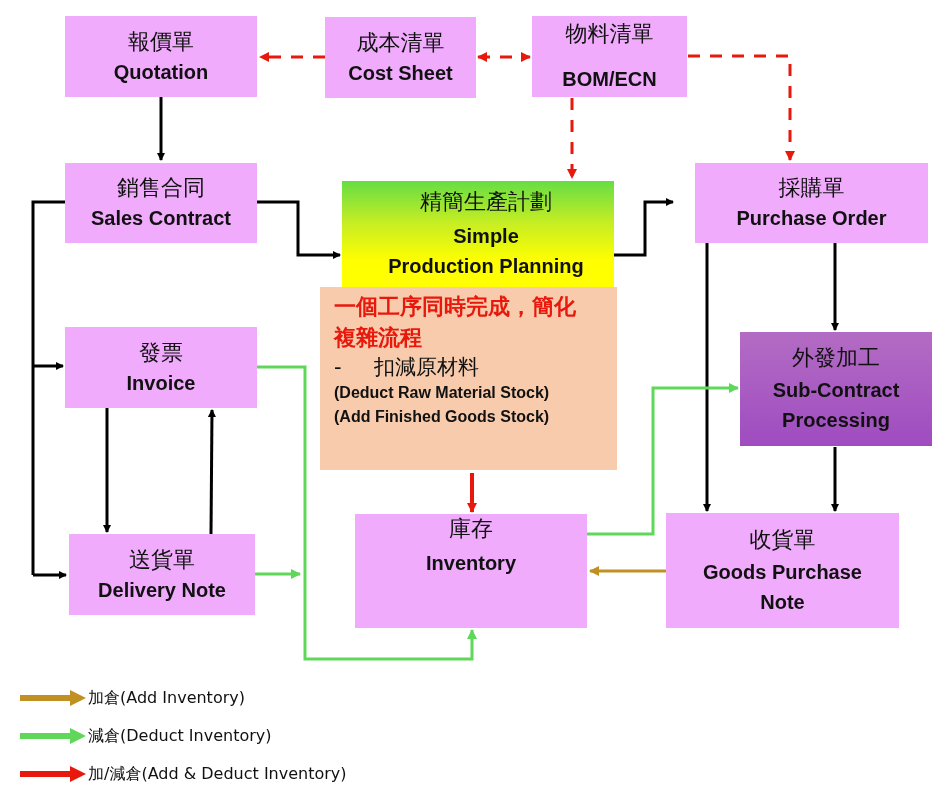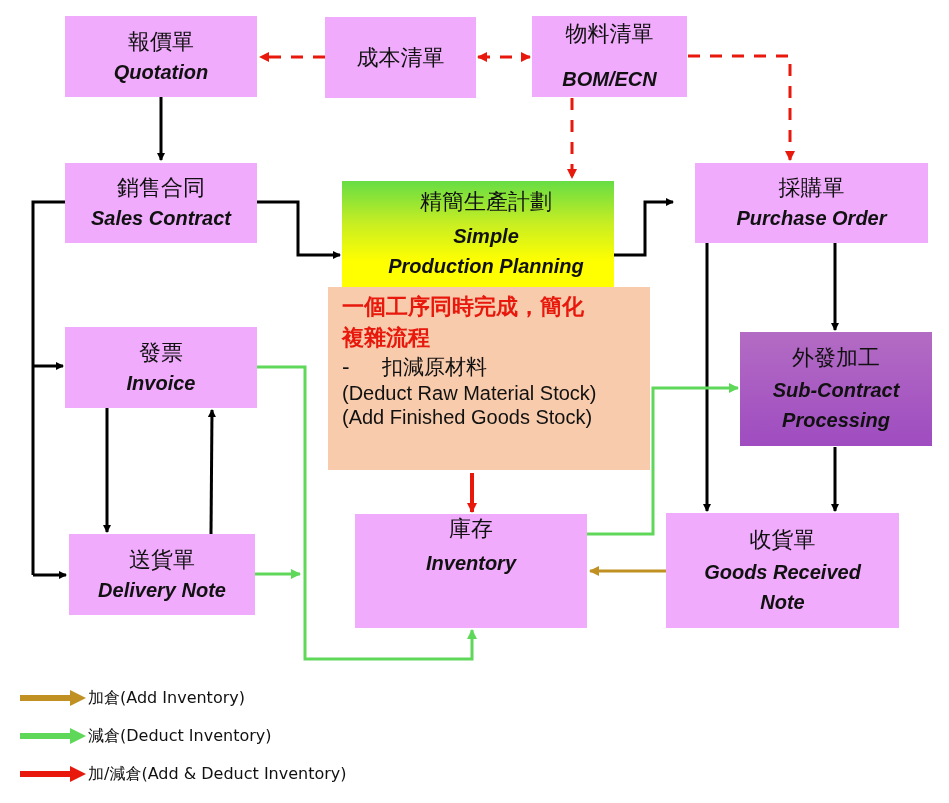--- a/index.html
+++ b/index.html
@@ -1,27 +1,27 @@
 <!DOCTYPE html>
 <html><head>
 <meta charset="utf-8">
 <style>
   html, body { margin: 0; padding: 0; background: #ffffff; }
   body { width: 949px; height: 803px; position: relative; overflow: hidden;
          font-family: "DejaVu Sans", "Liberation Sans", sans-serif; color: #111; }
   .node { position: absolute; background: #f0abfc; display: flex; flex-direction: column;
           align-items: center; justify-content: center; text-align: center; box-sizing: border-box; }
   .zh { font-size: 22px; line-height: 30px; font-weight: normal; }
-  .en { font-size: 20px; line-height: 30px; font-weight: bold; font-family: "Liberation Sans", "DejaVu Sans", sans-serif; font-style: italic; }
+  .en { font-size: 20px; line-height: 30px; font-weight: bold; font-family: "Liberation Sans", "DejaVu Sans", sans-serif; }
   #n-plan { background: linear-gradient(to bottom, #66dd44 0%, #c8ee22 40%, #ffff00 75%, #ffff00 100%); padding-left: 16px; }
   #n-sub { background: linear-gradient(to bottom, #b36cc4 0%, #9f4cc0 100%); }
   #n-note { position: absolute; background: #f7cbac; box-sizing: border-box; padding: 4px 14px; }
   .note-red { color: #e8180c; font-size: 22px; line-height: 31px; font-weight: bold; }
   .note-item-zh { font-size: 21px; line-height: 28px; }
-  .note-item-en { font-size: 20px; line-height: 24px; font-weight: normal; font-family: "Liberation Sans", "DejaVu Sans", sans-serif; }
+  .note-item-en { font-size: 16px; line-height: 24px; font-weight: bold; font-family: "Liberation Sans", "DejaVu Sans", sans-serif; }
   .dash { display: inline-block; width: 40px; }
   svg#edges { position: absolute; left: 0; top: 0; }
   .legend { position: absolute; left: 20px; display: flex; align-items: center; height: 36px; }
   .legend svg { width: 66px; height: 20px; }
   .legend-label { font-size: 16px; margin-left: 2px; font-family: "DejaVu Sans", sans-serif; }
 </style>
 </head>
 <body>
 
 <svg id="edges" width="949" height="803">
@@ -75,39 +75,40 @@
   <path d="M666,571 L590,571" fill="none" stroke="#c09022" stroke-width="3" marker-end="url(#ah-gold)"></path>
 </svg>
 
 <div class="node" id="n-quotation" style="left:65px;top:16px;width:192px;height:81px;">
   <div class="zh">報價單</div>
   <div class="en">Quotation</div>
 </div>
 
 <div class="node" id="n-cost" style="left:325px;top:17px;width:151px;height:81px;">
   <div class="zh">成本清單</div>
+  <div class="en">Cost Sheet</div>
 </div>
 
 <div class="node" id="n-bom" style="left:532px;top:16px;width:155px;height:81px;gap:15px;">
   <div class="zh">物料清單</div>
   <div class="en">BOM/ECN</div>
 </div>
 
 <div class="node" id="n-sales" style="left:65px;top:163px;width:192px;height:80px;">
   <div class="zh">銷售合同</div>
   <div class="en">Sales Contract</div>
 </div>
 
 <div class="node" id="n-plan" style="left:342px;top:181px;width:272px;height:107px;justify-content:flex-start;padding-top:6px;">
   <div class="zh">精簡生產計劃</div>
   <div class="en" style="margin-top:4px;text-align:center;">Simple</div>
   <div class="en">Production Planning</div>
 </div>
 
-<div id="n-note" style="left:328px;top:287px;width:322px;height:183px;">
+<div id="n-note" style="left:320px;top:287px;width:297px;height:183px;">
   <div class="note-red">一個工序同時完成，簡化</div>
   <div class="note-red">複雜流程</div>
   <div class="note-item-zh"><span class="dash">-</span><span>扣減原材料</span></div>
   <div class="note-item-en">(Deduct Raw Material Stock)</div>
   <div class="note-item-en">(Add Finished Goods Stock)</div>
 </div>
 
 <div class="node" id="n-po" style="left:695px;top:163px;width:233px;height:80px;">
   <div class="zh">採購單</div>
   <div class="en">Purchase Order</div>
@@ -129,21 +130,21 @@
   <div class="en">Delivery Note</div>
 </div>
 
 <div class="node" id="n-inventory" style="left:355px;top:514px;width:232px;height:114px;justify-content:flex-start;">
   <div class="zh">庫存</div>
   <div class="en" style="margin-top:4px;">Inventory</div>
 </div>
 
 <div class="node" id="n-grn" style="left:666px;top:513px;width:233px;height:115px;">
   <div class="zh">收貨單</div>
-  <div class="en" style="margin-top:2px;">Goods Received</div>
+  <div class="en" style="margin-top:2px;">Goods Purchase</div>
   <div class="en">Note</div>
 </div>
 
 <div class="legend" style="top:680px;">
   <svg viewBox="0 0 66 20">
     <line x1="0" y1="10" x2="52" y2="10" stroke="#c09022" stroke-width="6"></line>
     <path d="M50,2 L66,10 L50,18 z" fill="#c09022"></path>
   </svg>
   <span class="legend-label">加倉(Add Inventory)</span>
 </div>

